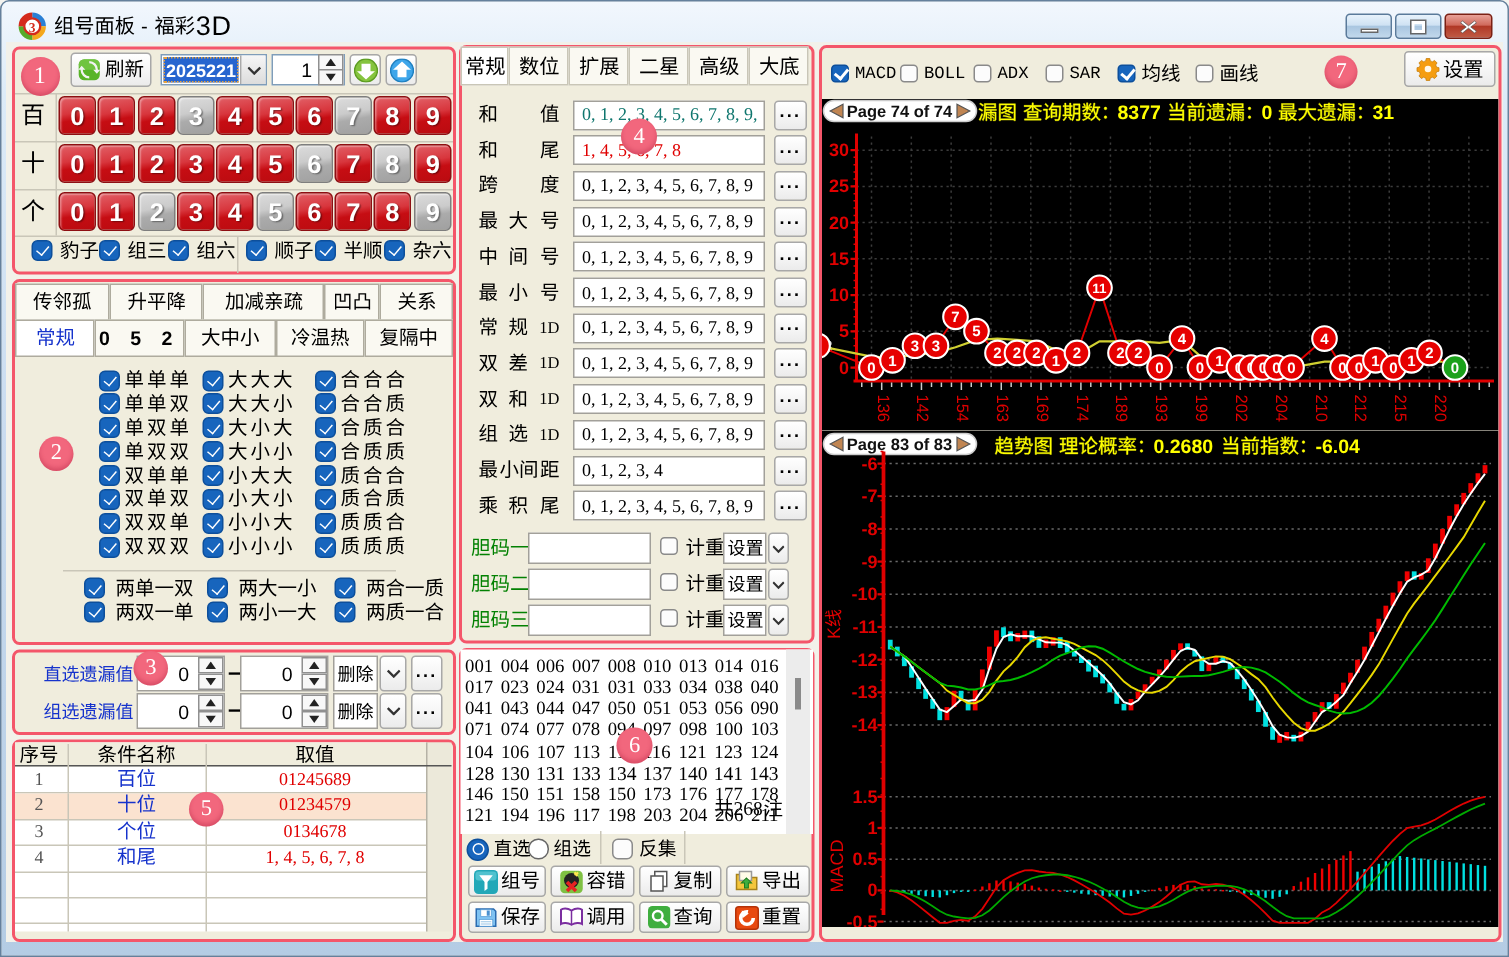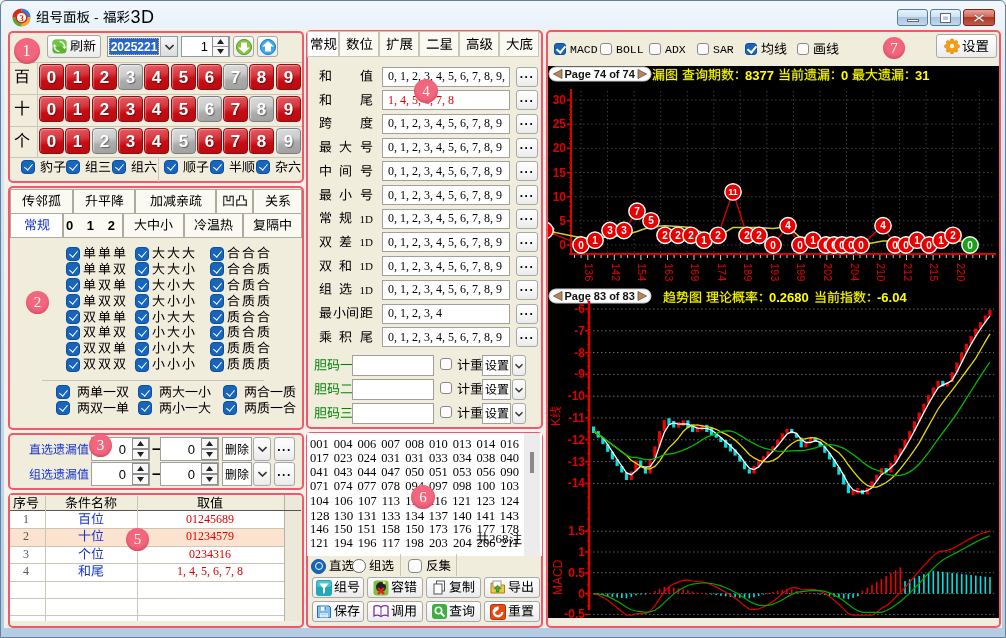--- a/index.html
+++ b/index.html
@@ -260,21 +260,21 @@
       <use href="#u7CFB" fill="#000" transform="translate(13,11.57) scale(0.013,-0.013)"></use>
     </svg>
   </div>
 <div class="tab" style="left:10px;top:213px;width:53px;height:25px;background:#fff;z-index:2">
     <svg class="ct" width="26" height="15">
       <use href="#u5E38" fill="#1633cc" transform="translate(0,11.57) scale(0.013,-0.013)"></use>
       <use href="#u89C4" fill="#1633cc" transform="translate(13,11.57) scale(0.013,-0.013)"></use>
     </svg>
   </div>
 <div class="tab" style="left:63px;top:213px;width:60px;height:25px;">
-    <span style="font-size:13px;font-weight:bold;letter-spacing:5px;font-family:'Liberation Sans'">0 1 2</span>
+    <span style="font-size:13px;font-weight:bold;letter-spacing:5px;font-family:'Liberation Sans'">0 5 2</span>
   </div>
 <div class="tab" style="left:123px;top:213px;width:61px;height:25px;">
     <svg class="ct" width="39" height="15">
       <use href="#u5927" fill="#000" transform="translate(0,11.57) scale(0.013,-0.013)"></use>
       <use href="#u4E2D" fill="#000" transform="translate(13,11.57) scale(0.013,-0.013)"></use>
       <use href="#u5C0F" fill="#000" transform="translate(26,11.57) scale(0.013,-0.013)"></use>
     </svg>
   </div>
 <div class="tab" style="left:184px;top:213px;width:59px;height:25px;">
     <svg class="ct" width="39" height="15">
@@ -685,21 +685,21 @@
     </svg>
   </div>
 <div class="ab" style="left:210px;top:528.4px;width:140px;height:17px;margin-left:-70px;font-size:12px;color:#e00000;display:flex;align-items:center;justify-content:center;font-family:'Liberation Serif'">01234579</div>
 <div class="ab" style="left:14px;top:545.8px;width:24px;height:17px;font-size:12px;color:#555;display:flex;align-items:center;justify-content:center;font-family:'Liberation Serif'">3</div>
 <div class="lbl" style="left:91px;top:545.8px;height:17px;transform:translateX(-50%)">
     <svg class="ct" width="26" height="15">
       <use href="#u4E2A" fill="#1633cc" transform="translate(0,11.57) scale(0.013,-0.013)"></use>
       <use href="#u4F4D" fill="#1633cc" transform="translate(13,11.57) scale(0.013,-0.013)"></use>
     </svg>
   </div>
-<div class="ab" style="left:210px;top:545.8px;width:140px;height:17px;margin-left:-70px;font-size:12px;color:#e00000;display:flex;align-items:center;justify-content:center;font-family:'Liberation Serif'">0234316</div>
+<div class="ab" style="left:210px;top:545.8px;width:140px;height:17px;margin-left:-70px;font-size:12px;color:#e00000;display:flex;align-items:center;justify-content:center;font-family:'Liberation Serif'">0134678</div>
 <div class="ab" style="left:14px;top:563.2px;width:24px;height:17px;font-size:12px;color:#555;display:flex;align-items:center;justify-content:center;font-family:'Liberation Serif'">4</div>
 <div class="lbl" style="left:91px;top:563.2px;height:17px;transform:translateX(-50%)">
     <svg class="ct" width="26" height="15">
       <use href="#u548C" fill="#1633cc" transform="translate(0,11.57) scale(0.013,-0.013)"></use>
       <use href="#u5C3E" fill="#1633cc" transform="translate(13,11.57) scale(0.013,-0.013)"></use>
     </svg>
   </div>
 <div class="ab" style="left:210px;top:563.2px;width:140px;height:17px;margin-left:-70px;font-size:12px;color:#e00000;display:flex;align-items:center;justify-content:center;font-family:'Liberation Serif'">1, 4, 5, 6, 7, 8</div>
 <div class="circ" style="left:126px;top:528px;width:23px;height:23px">5</div>
 <div class="circ" style="left:414px;top:79px;width:24px;height:24px">4</div>
@@ -743,21 +743,21 @@
     <svg class="ct" width="13" height="15">
       <use href="#u548C" fill="#000" transform="translate(0,11.57) scale(0.013,-0.013)"></use>
     </svg>
   </div>
 <div class="lbl" style="left:359.5px;top:69.5px;height:14px">
     <svg class="ct" width="13" height="15">
       <use href="#u503C" fill="#000" transform="translate(0,11.57) scale(0.013,-0.013)"></use>
     </svg>
   </div>
 <div class="in" style="left:382px;top:66.5px;width:128px;height:20px"></div>
-<div class="ab" style="left:388px;top:66.5px;height:20px;font-size:12px;color:#000000;display:flex;align-items:center;font-family:'Liberation Serif';white-space:nowrap">0, 1, 2, 3, 4, 5, 6, 7, 8, 9,</div>
+<div class="ab" style="left:388px;top:66.5px;height:20px;font-size:12px;color:#0f766e;display:flex;align-items:center;font-family:'Liberation Serif';white-space:nowrap">0, 1, 2, 3, 4, 5, 6, 7, 8, 9,</div>
 <div class="btn" style="left:516px;top:66.5px;width:22px;height:20px">
     <span class="dots">...</span>
   </div>
 <div class="lbl" style="left:319px;top:93.2px;height:14px">
     <svg class="ct" width="13" height="15">
       <use href="#u548C" fill="#000" transform="translate(0,11.57) scale(0.013,-0.013)"></use>
     </svg>
   </div>
 <div class="lbl" style="left:359.5px;top:93.2px;height:14px">
     <svg class="ct" width="13" height="15">

